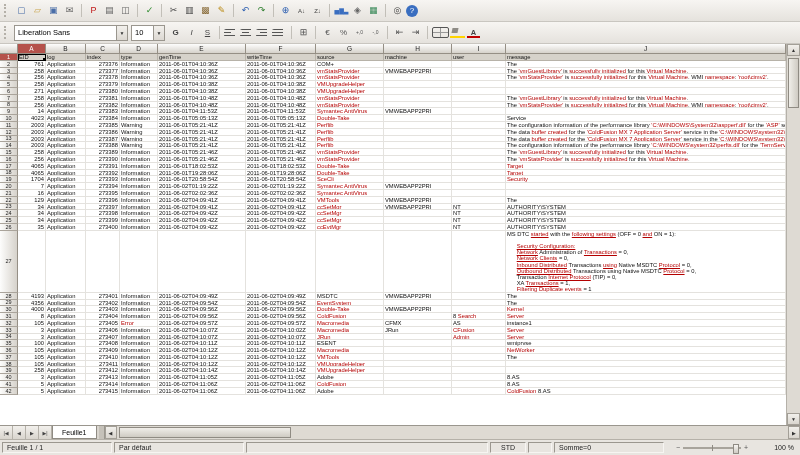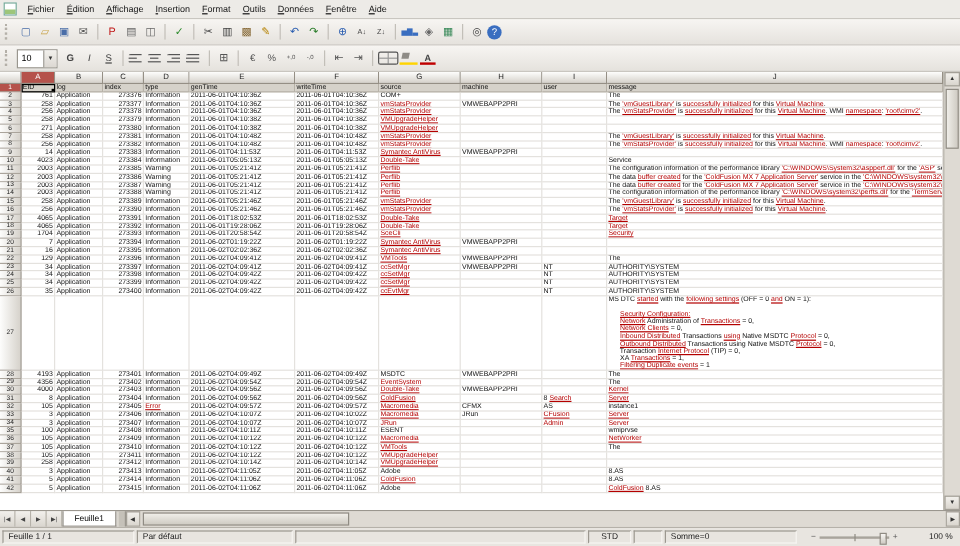--- a/index.html
+++ b/index.html
@@ -81,32 +81,20 @@
   .ztrack{width:58px;height:2px;background:#a8a49c;position:relative;}
   .zmark{position:absolute;left:50%;top:-2px;width:1px;height:6px;background:#8f8b83;}
   .zthumb{position:absolute;right:2px;top:-3px;width:4px;height:8px;background:linear-gradient(#f7f5f2,#cfcbc3);border:1px solid #8f8b83;}
   .s8{width:38px;justify-content:flex-end;}
 </style>
 </head>
 <body>
 
 <div class="app">
 
-  <div class="menubar">
-    <span class="appicon"></span>
-  <span class="menu-item">Fichier</span>
-      <span class="menu-item">Édition</span>
-      <span class="menu-item">Affichage</span>
-      <span class="menu-item">Insertion</span>
-      <span class="menu-item">Format</span>
-      <span class="menu-item">Outils</span>
-      <span class="menu-item">Données</span>
-      <span class="menu-item">Fenêtre</span>
-      <span class="menu-item">Aide</span>
-    </div>
 
   <div class="toolbar">
     <span class="grip"></span>
     <span class="icons">
         <span class="tbtn" style="color: rgb(74, 110, 168);">▢</span>
         <span class="tbtn" style="color: rgb(201, 164, 74);">▱</span>
         <span class="tbtn" style="color: rgb(74, 110, 168);">▣</span>
         <span class="tbtn" style="color: rgb(85, 85, 85);">✉</span>
         <span class="tsep"></span>
         <span class="tbtn" style="color: rgb(192, 24, 24);">P</span>
@@ -131,20 +119,24 @@
         <span class="tbtn" style="color: rgb(102, 102, 102);">◈</span>
         <span class="tbtn" style="color: rgb(58, 138, 90);">▦</span>
         <span class="tsep"></span>
         <span class="tbtn" style="color: rgb(68, 68, 68);">◎</span>
         <span class="tbtn" style="color: rgb(255, 255, 255); background: rgb(58, 110, 192); border-radius: 50%; min-width: 12px; height: 12px; font-size: 8px;">?</span>
       </span>
   </div>
 
   <div class="toolbar">
     <span class="grip"></span>
+    <div class="combo fontname">
+      <span class="val">Liberation Sans</span>
+      <span class="arrow">▼</span>
+    </div>
     <div class="combo fontsize">
       <span class="val">10</span>
       <span class="arrow">▼</span>
     </div>
     <span class="icons">
         <span class="tbtn" style="font-size: 8px; font-weight: bold;">G</span>
         <span class="tbtn" style="font-size: 8px; font-style: italic;">I</span>
         <span class="tbtn" style="font-size: 8px; text-decoration: underline;">S</span>
         <span class="tsep"></span>
         <span class="tbtn al-l"></span>

